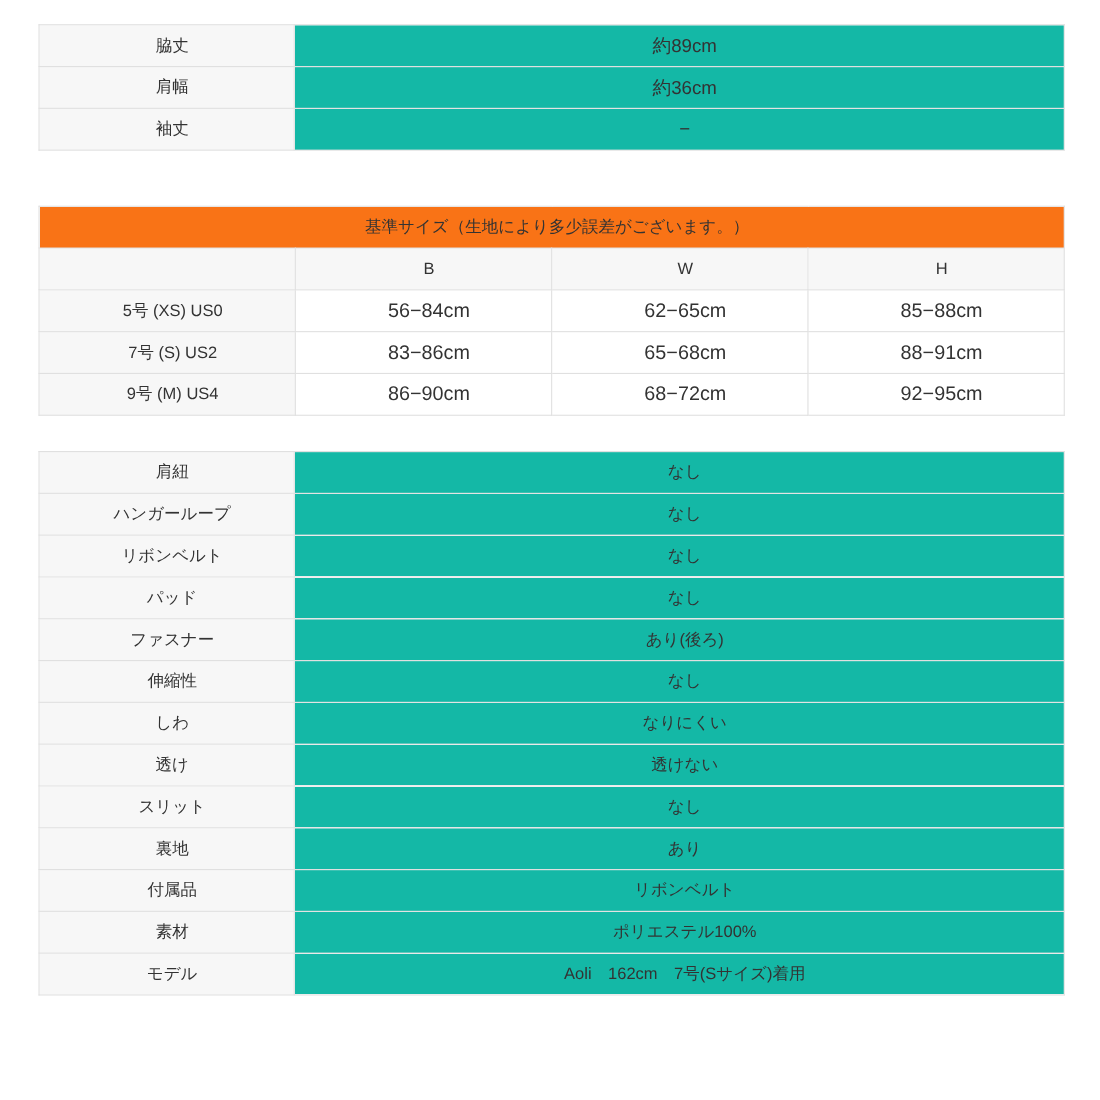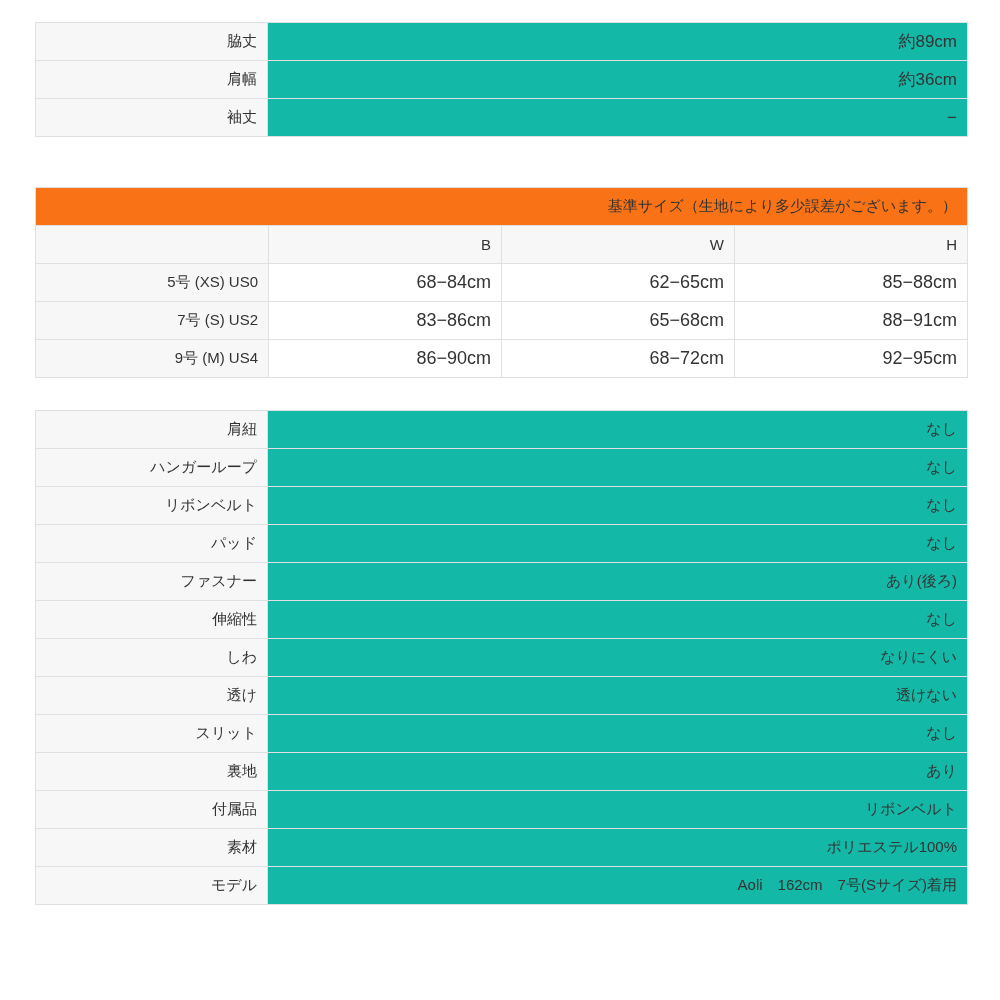--- a/index.html
+++ b/index.html
@@ -19,21 +19,21 @@
   table {
     border-collapse: collapse;
     table-layout: fixed;
     width: 933px;
   }
   td, th {
     border: 1px solid #e0e0e0;
     height: 38px;
     padding: 0 10px 0 20px;
     vertical-align: middle;
-    text-align: right;
+    text-align: center;
     font-weight: normal;
     font-size: 15px;
     color: #333333;
     overflow: hidden;
     white-space: nowrap;
   }
   .label-cell {
     background: #f7f7f7;
     width: 232px;
   }
@@ -91,21 +91,21 @@
         <td class="caption-cell" colspan="4">基準サイズ（生地により多少誤差がございます。）</td>
       </tr>
       <tr>
         <td class="col-header-cell quarter"></td>
         <td class="col-header-cell quarter">B</td>
         <td class="col-header-cell quarter">W</td>
         <td class="col-header-cell quarter">H</td>
       </tr>
       <tr>
         <td class="size-label-cell">5号 (XS) US0</td>
-        <td class="size-value-cell">68−84cm</td>
+        <td class="size-value-cell">56−84cm</td>
         <td class="size-value-cell">62−65cm</td>
         <td class="size-value-cell">85−88cm</td>
       </tr>
       <tr>
         <td class="size-label-cell">7号 (S) US2</td>
         <td class="size-value-cell">83−86cm</td>
         <td class="size-value-cell">65−68cm</td>
         <td class="size-value-cell">88−91cm</td>
       </tr>
       <tr>

